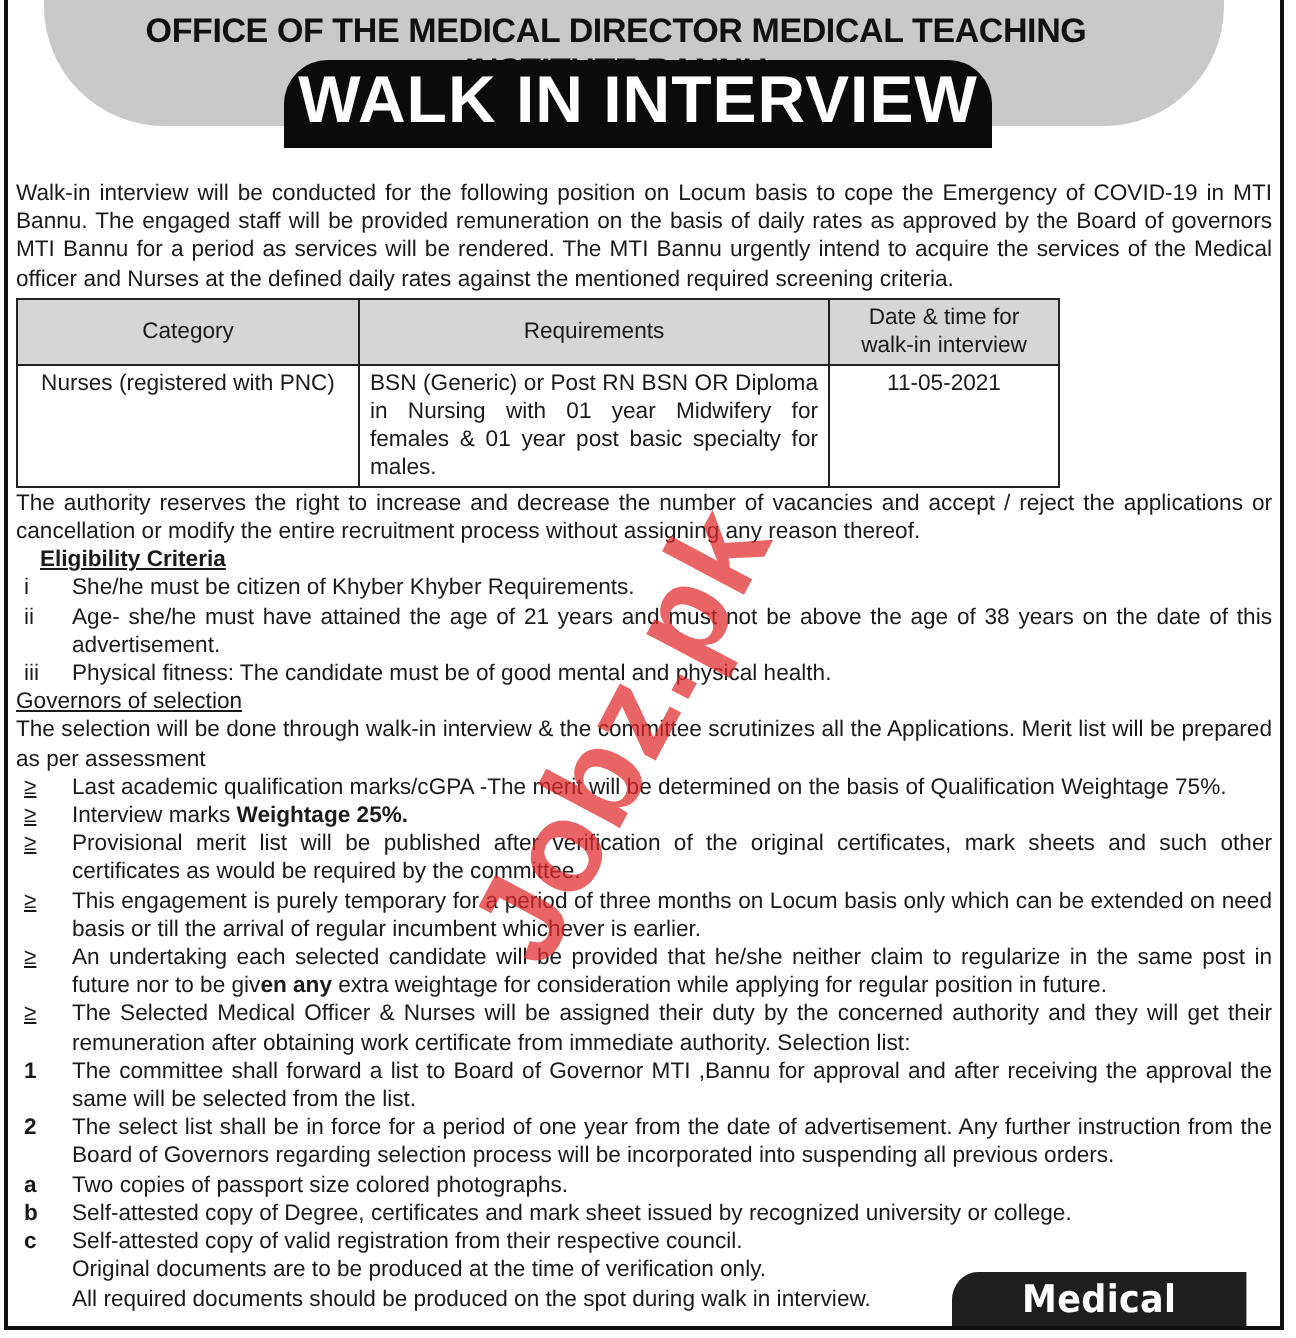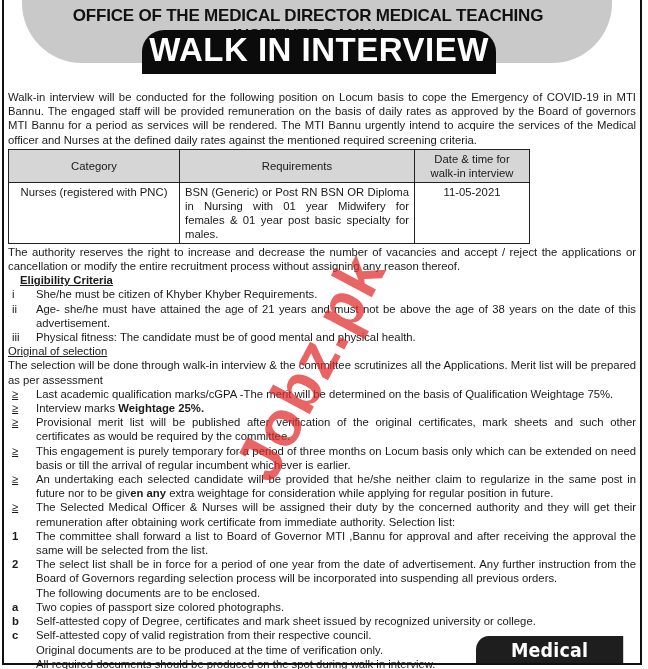--- a/index.html
+++ b/index.html
@@ -74,21 +74,21 @@
     </div>
   <div class="li">
       <span class="m">ii</span>
       <span class="t">Age- she/he must have attained the age of 21 years and must not be above the age of 38 years on the date of this advertisement.</span>
     </div>
   <div class="li">
       <span class="m">iii</span>
       <span class="t">Physical fitness: The candidate must be of good mental and physical health.</span>
     </div>
 
-  <div class="u">Original of selection</div>
+  <div class="u">Governors of selection</div>
   <p>The selection will be done through walk-in interview &amp; the committee scrutinizes all the Applications. Merit list will be prepared as per assessment</p>
 
   <div class="li">
       <span class="m ge">≥</span>
       <span class="t">Last academic qualification marks/cGPA -The merit will be determined on the basis of Qualification Weightage 75%.</span>
     </div>
   <div class="li">
       <span class="m ge">≥</span>
       <span class="t"><span>Interview marks </span><b>Weightage 25%.</b></span>
     </div>
@@ -110,21 +110,20 @@
     </div>
   <div class="li">
       <span class="m b">1</span>
       <span class="t">The committee shall forward a list to Board of Governor MTI ,Bannu for approval and after receiving the approval the same will be selected from the list.</span>
     </div>
   <div class="li">
       <span class="m b">2</span>
       <span class="t">The select list shall be in force for a period of one year from the date of advertisement. Any further instruction from the Board of Governors regarding selection process will be incorporated into suspending all previous orders.</span>
     </div>
 
-  <div class="indent">The following documents are to be enclosed.</div>
   <div class="li">
       <span class="m b">a</span>
       <span class="t">Two copies of passport size colored photographs.</span>
     </div>
   <div class="li">
       <span class="m b">b</span>
       <span class="t">Self-attested copy of Degree, certificates and mark sheet issued by recognized university or college.</span>
     </div>
   <div class="li">
       <span class="m b">c</span>

